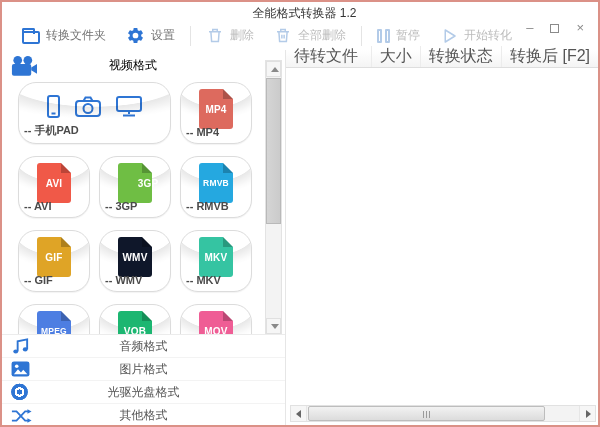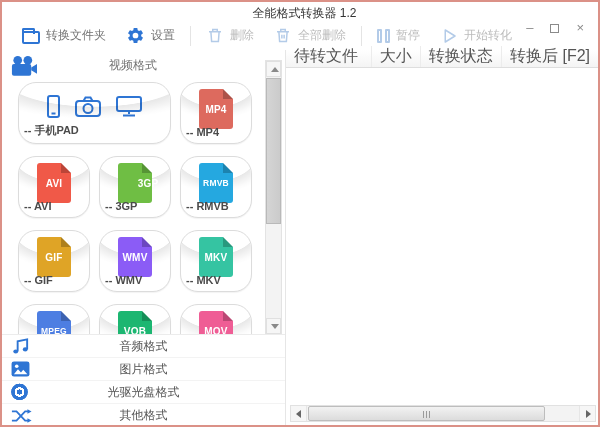--- a/index.html
+++ b/index.html
@@ -25,21 +25,21 @@
   .tsep { width:1px; height:20px; background:#e4e4e4; margin:0 5px; }
   .folder { width:18px; height:13px; border:2px solid currentColor; border-radius:2px; position:relative; margin-top:4px; }
   .folder::before { content:''; position:absolute; top:-5px; left:-2px; width:9px; height:4px;
     border:2px solid currentColor; border-bottom:none; border-radius:2px 2px 0 0; }
   .pause-bars { display:flex; gap:3px; }
   .pause-bars i { width:5px; height:14px; border:2px solid currentColor; border-radius:1px; }
   
   .left-panel { position:absolute; left:0; top:48px; width:283px; bottom:0; }
   .lp-header { position:relative; height:32px; }
   .lp-header .cam { position:absolute; left:8px; top:5px; color:#2e75d4; }
-  .lp-title { text-align:center; line-height:30px; font-size:12px; color:#737373; width:262px; }
+  .lp-title { text-align:center; line-height:30px; font-size:12px; color:#000000; width:262px; }
   .grid { position:absolute; top:32px; left:0; width:262px; height:252px; overflow:hidden;
     padding-left:16px; display:flex; flex-wrap:wrap; align-content:flex-start; column-gap:9px; row-gap:12px; }
   .card { position:relative; width:72px; height:62px; background:#fff; border:1px solid #dcdcdc;
     border-radius:18px; box-shadow:0 1px 1px rgba(0,0,0,0.05); cursor:pointer; overflow:hidden; }
   .card.wide { width:153px; }
   .wave { position:absolute; inset:0; border-radius:inherit; pointer-events:none;
     background:radial-gradient(85% 68% at 50% -8%, rgba(0,0,0,0) 69%, rgba(0,0,0,0.09) 70.5%, rgba(0,0,0,0.015) 92%, rgba(0,0,0,0) 100%); }
   .card-label { position:absolute; left:5px; bottom:5px; font-size:11px; color:#4a4a4a; white-space:nowrap;font-weight:bold; }
   .ficon { position:relative; width:34px; height:40px; margin:6px auto 0; border-radius:3px;
     color:#fff; display:flex; align-items:center; justify-content:center;
@@ -230,21 +230,21 @@
 
     <div class="card">
       <div class="wave"></div>
       <div class="ficon" style="background: rgb(223, 164, 38);">
           <span>GIF</span>
         </div>
       <span class="card-label">-- GIF</span>
     </div>
     <div class="card">
       <div class="wave"></div>
-      <div class="ficon" style="background: #8b5cf6;">
+      <div class="ficon" style="background: #0f172a;">
           <span>WMV</span>
         </div>
       <span class="card-label">-- WMV</span>
     </div>
     <div class="card">
       <div class="wave"></div>
       <div class="ficon" style="background: rgb(53, 196, 162);">
           <span>MKV</span>
         </div>
       <span class="card-label">-- MKV</span>

